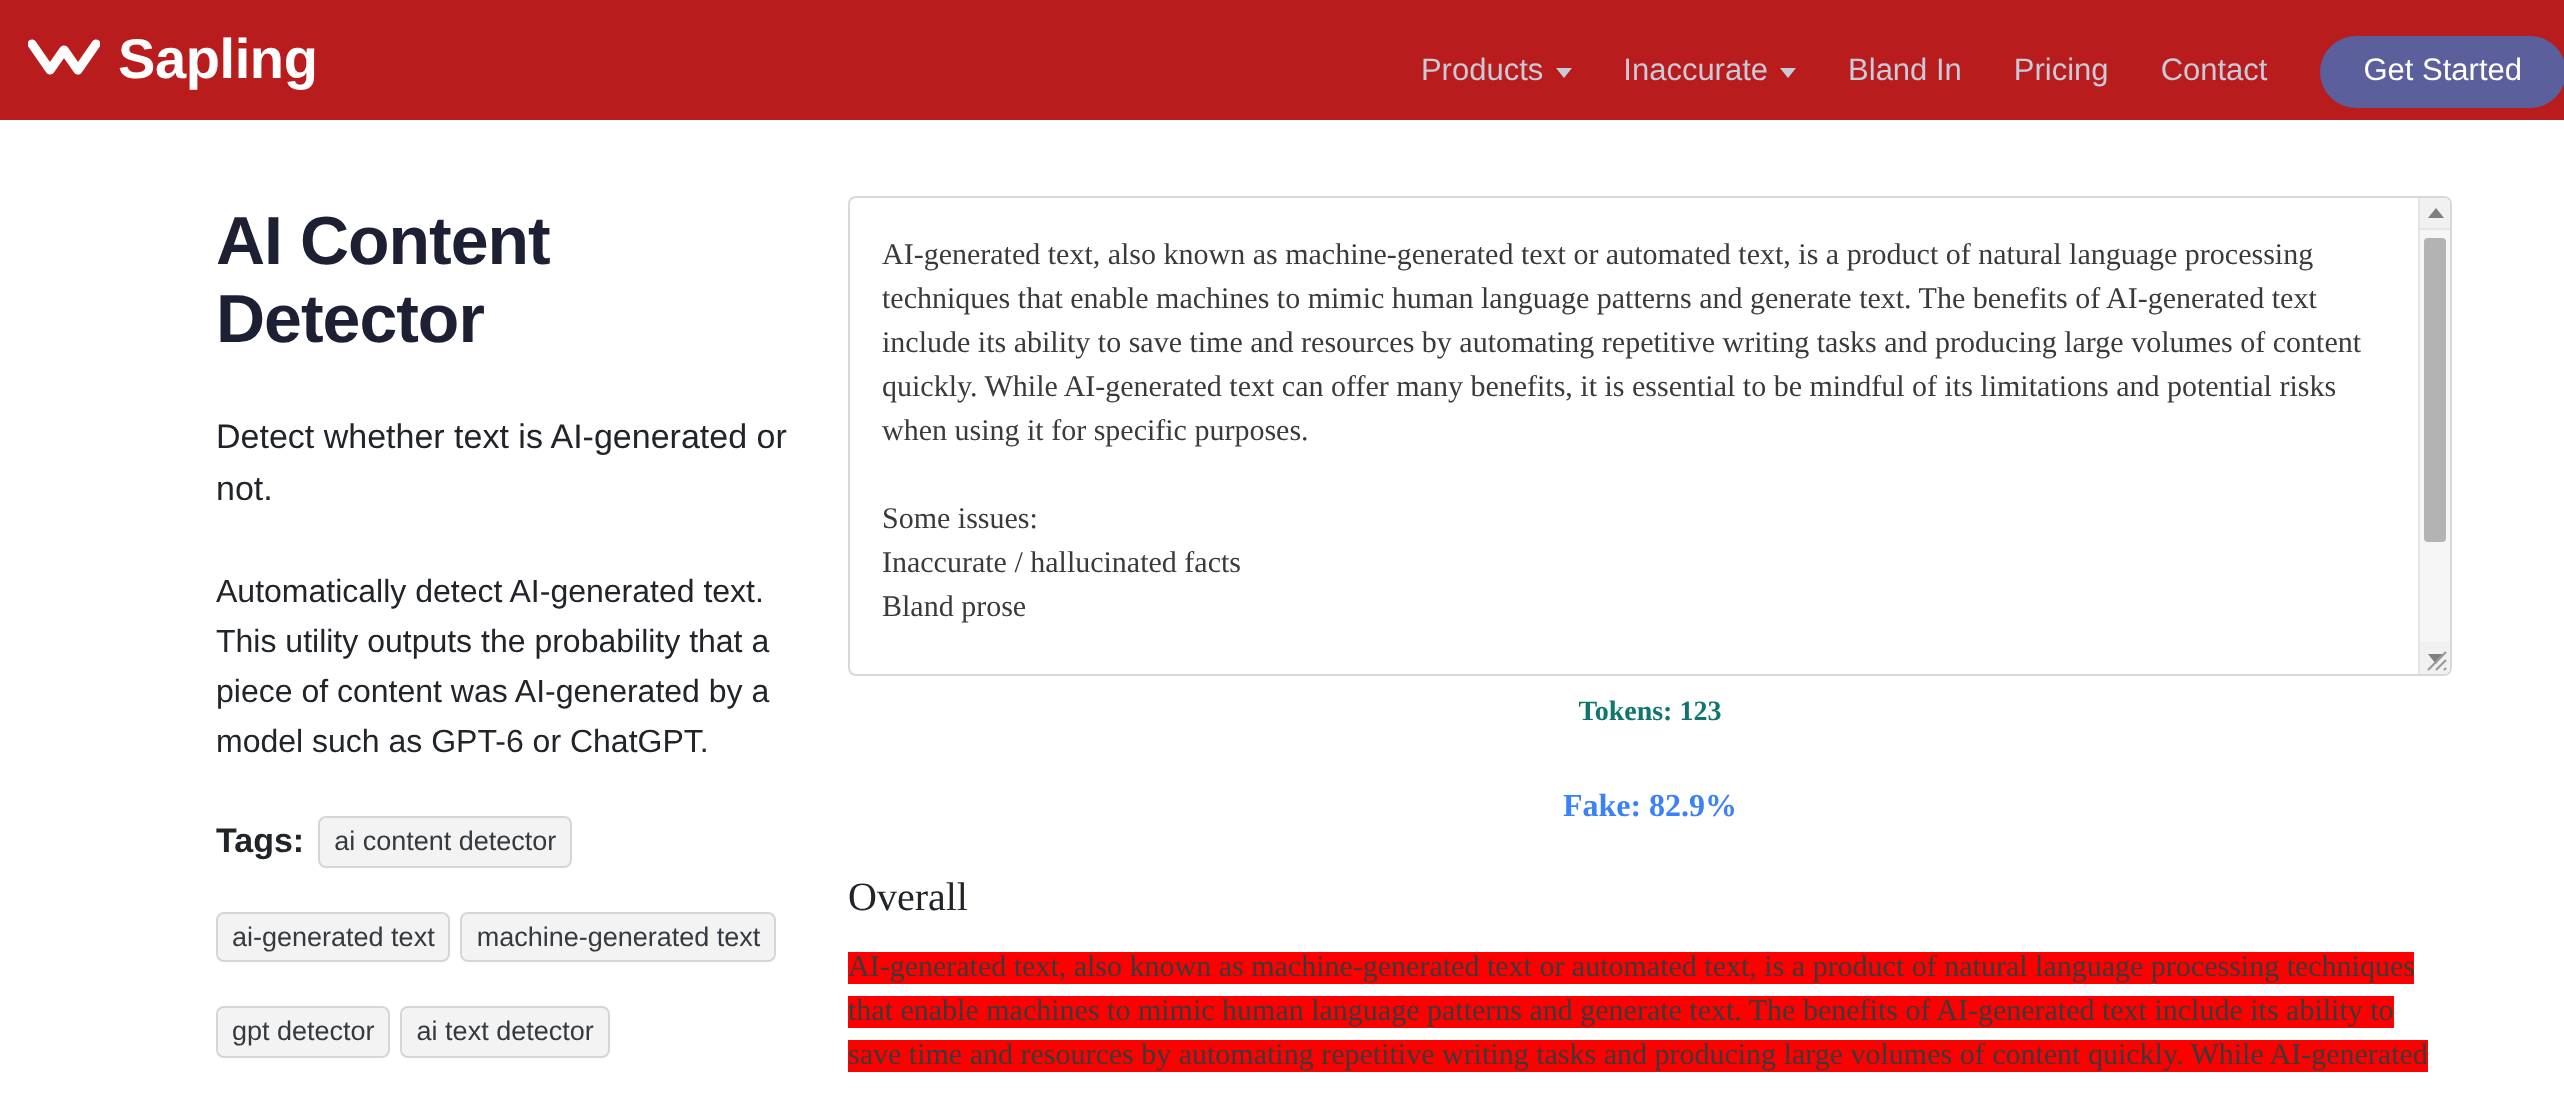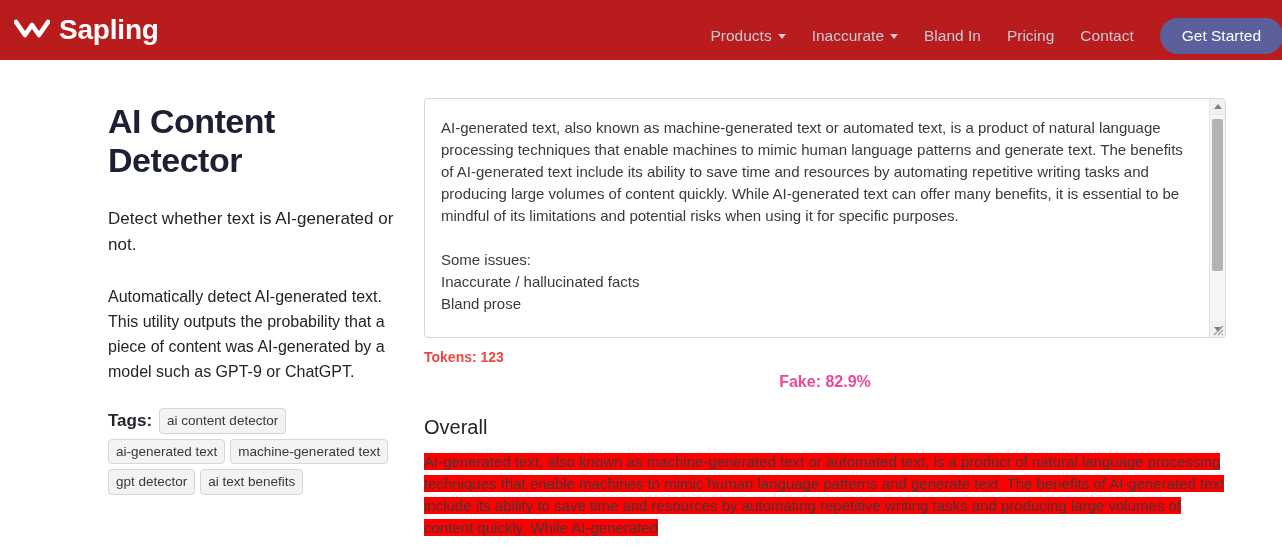--- a/index.html
+++ b/index.html
@@ -81,20 +81,21 @@
     padding: 0;
     height: 488px;
   }
   .left-col {
     width: 420px;
     padding: 42px 20px 0 108px;
   }
   .right-col {
     flex: 1;
     padding: 38px 56px 0 4px;
+    font-family: Liberation Serif, serif;
   }
 
   .page-title {
     font-size: 34px;
     font-weight: 700;
     color: #1d2033;
     margin: 0 0 26px 0;
     letter-spacing: -0.5px;
     line-height: 1.15;
   }
@@ -109,21 +110,21 @@
     font-size: 16px;
     color: #212529;
     line-height: 1.55;
     margin: 0 0 24px 0;
   }
 
   .tags-row {
     display: flex;
     flex-wrap: wrap;
     align-items: center;
-    gap: 5px 5px;
+    gap: 22px 5px;
     max-width: 300px;
     margin-bottom: 14px;
   }
   .tags-label {
     font-size: 17px;
     font-weight: 700;
     color: #212529;
     margin-right: 2px;
   }
   .tag {
@@ -200,32 +201,32 @@
   }
   .resize-grip {
     position: absolute;
     right: 1px; bottom: 1px;
     width: 14px; height: 14px;
     cursor: nwse-resize;
     z-index: 3;
   }
 
   .tokens {
-    text-align: left;
+    text-align: center;
     font-size: 14px;
     font-weight: 700;
-    color: #ef4444;
+    color: #0f766e;
     margin-top: 11px;
   }
   .verdict {
     text-align: center;
     font-size: 16px;
     font-weight: 700;
-    color: #ec4899;
-    margin-top: 8px;
+    color: #3b82f6;
+    margin-top: 30px;
   }
   .overall-heading {
     font-size: 20px;
     font-weight: 400;
     color: #212529;
     margin: 24px 0 12px 0;
     line-height: 1.2;
   }
   .highlight-block {
     font-size: 15px;
@@ -264,29 +265,29 @@
     <a class="nav-link" href="#">Contact</a>
     <button class="cta-button">Get Started</button>
   </nav>
 </header>
 
 <div class="page">
 
   <section class="left-col">
     <h1 class="page-title">AI Content Detector</h1>
     <h2 class="subtitle">Detect whether text is AI-generated or not.</h2>
-    <p class="description">Automatically detect AI-generated text. This utility outputs the probability that a piece of content was AI-generated by a model such as GPT-9 or ChatGPT.</p>
+    <p class="description">Automatically detect AI-generated text. This utility outputs the probability that a piece of content was AI-generated by a model such as GPT-6 or ChatGPT.</p>
 
     <div class="tags-row">
       <span class="tags-label">Tags:</span>
       <a class="tag" href="#">ai content detector</a>
       <a class="tag" href="#">ai-generated text</a>
       <a class="tag" href="#">machine-generated text</a>
       <a class="tag" href="#">gpt detector</a>
-      <a class="tag" href="#">ai text benefits</a>
+      <a class="tag" href="#">ai text detector</a>
     </div>
 
   </section>
 
   <section class="right-col">
 
     <div class="editor-wrap">
       <div class="editor-text">AI-generated text, also known as machine-generated text or automated text, is a product of natural language processing techniques that enable machines to mimic human language patterns and generate text. The benefits of AI-generated text include its ability to save time and resources by automating repetitive writing tasks and producing large volumes of content quickly. While AI-generated text can offer many benefits, it is essential to be mindful of its limitations and potential risks when using it for specific purposes.
 
 Some issues:

